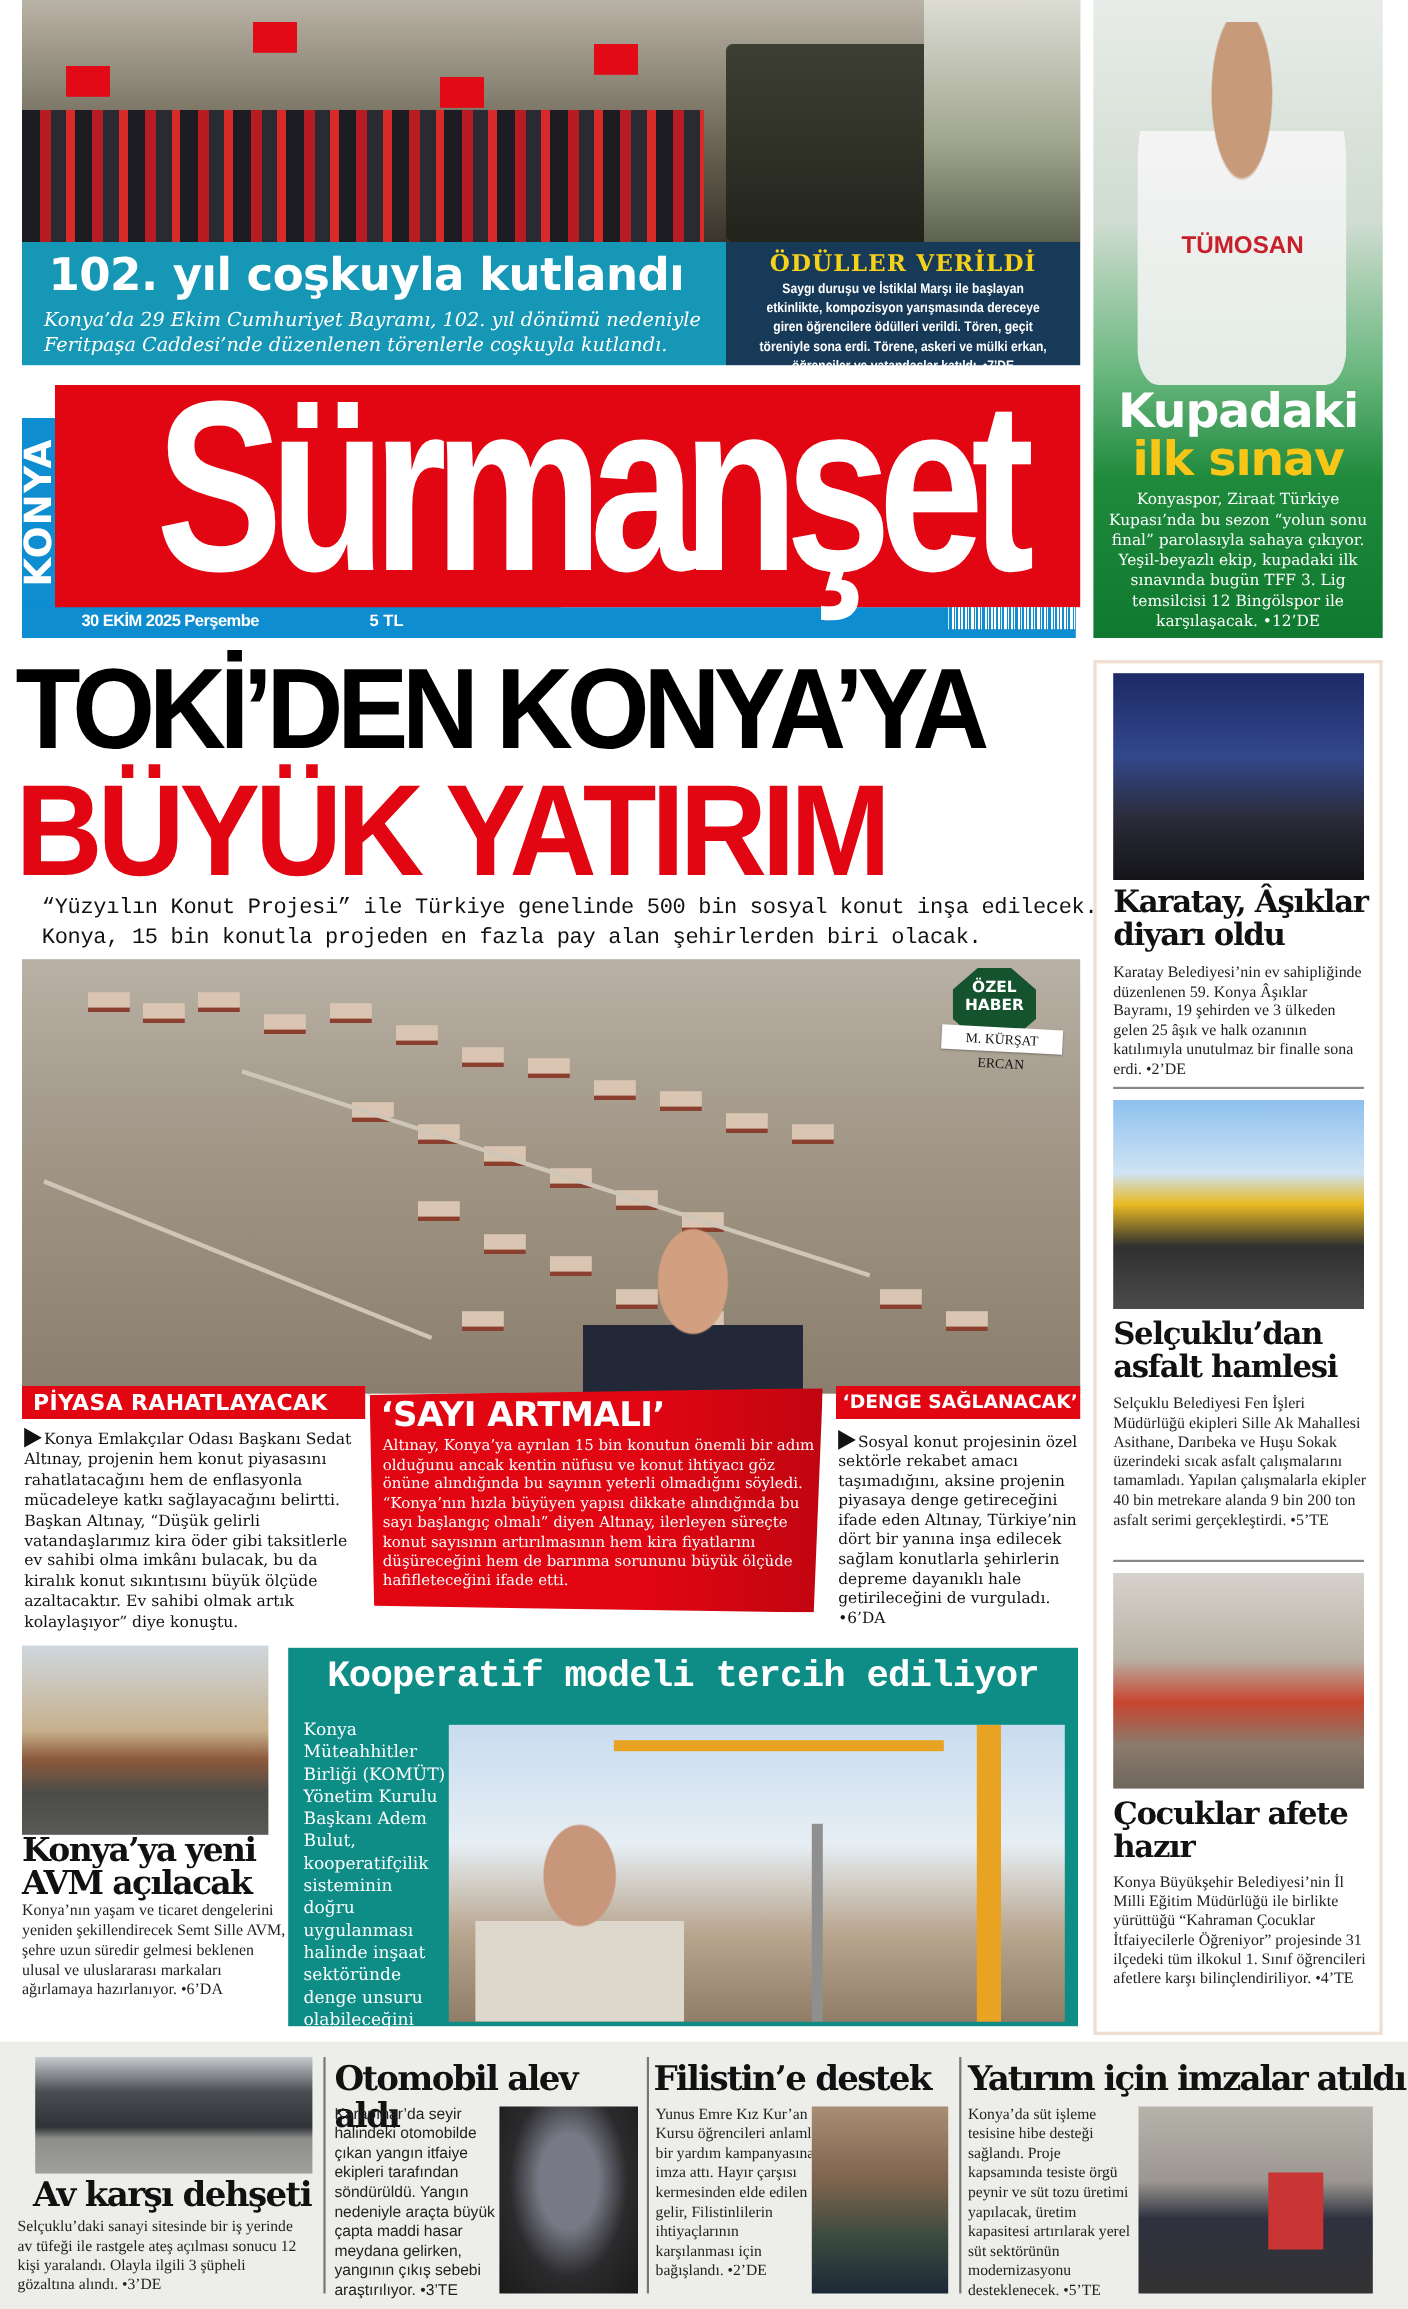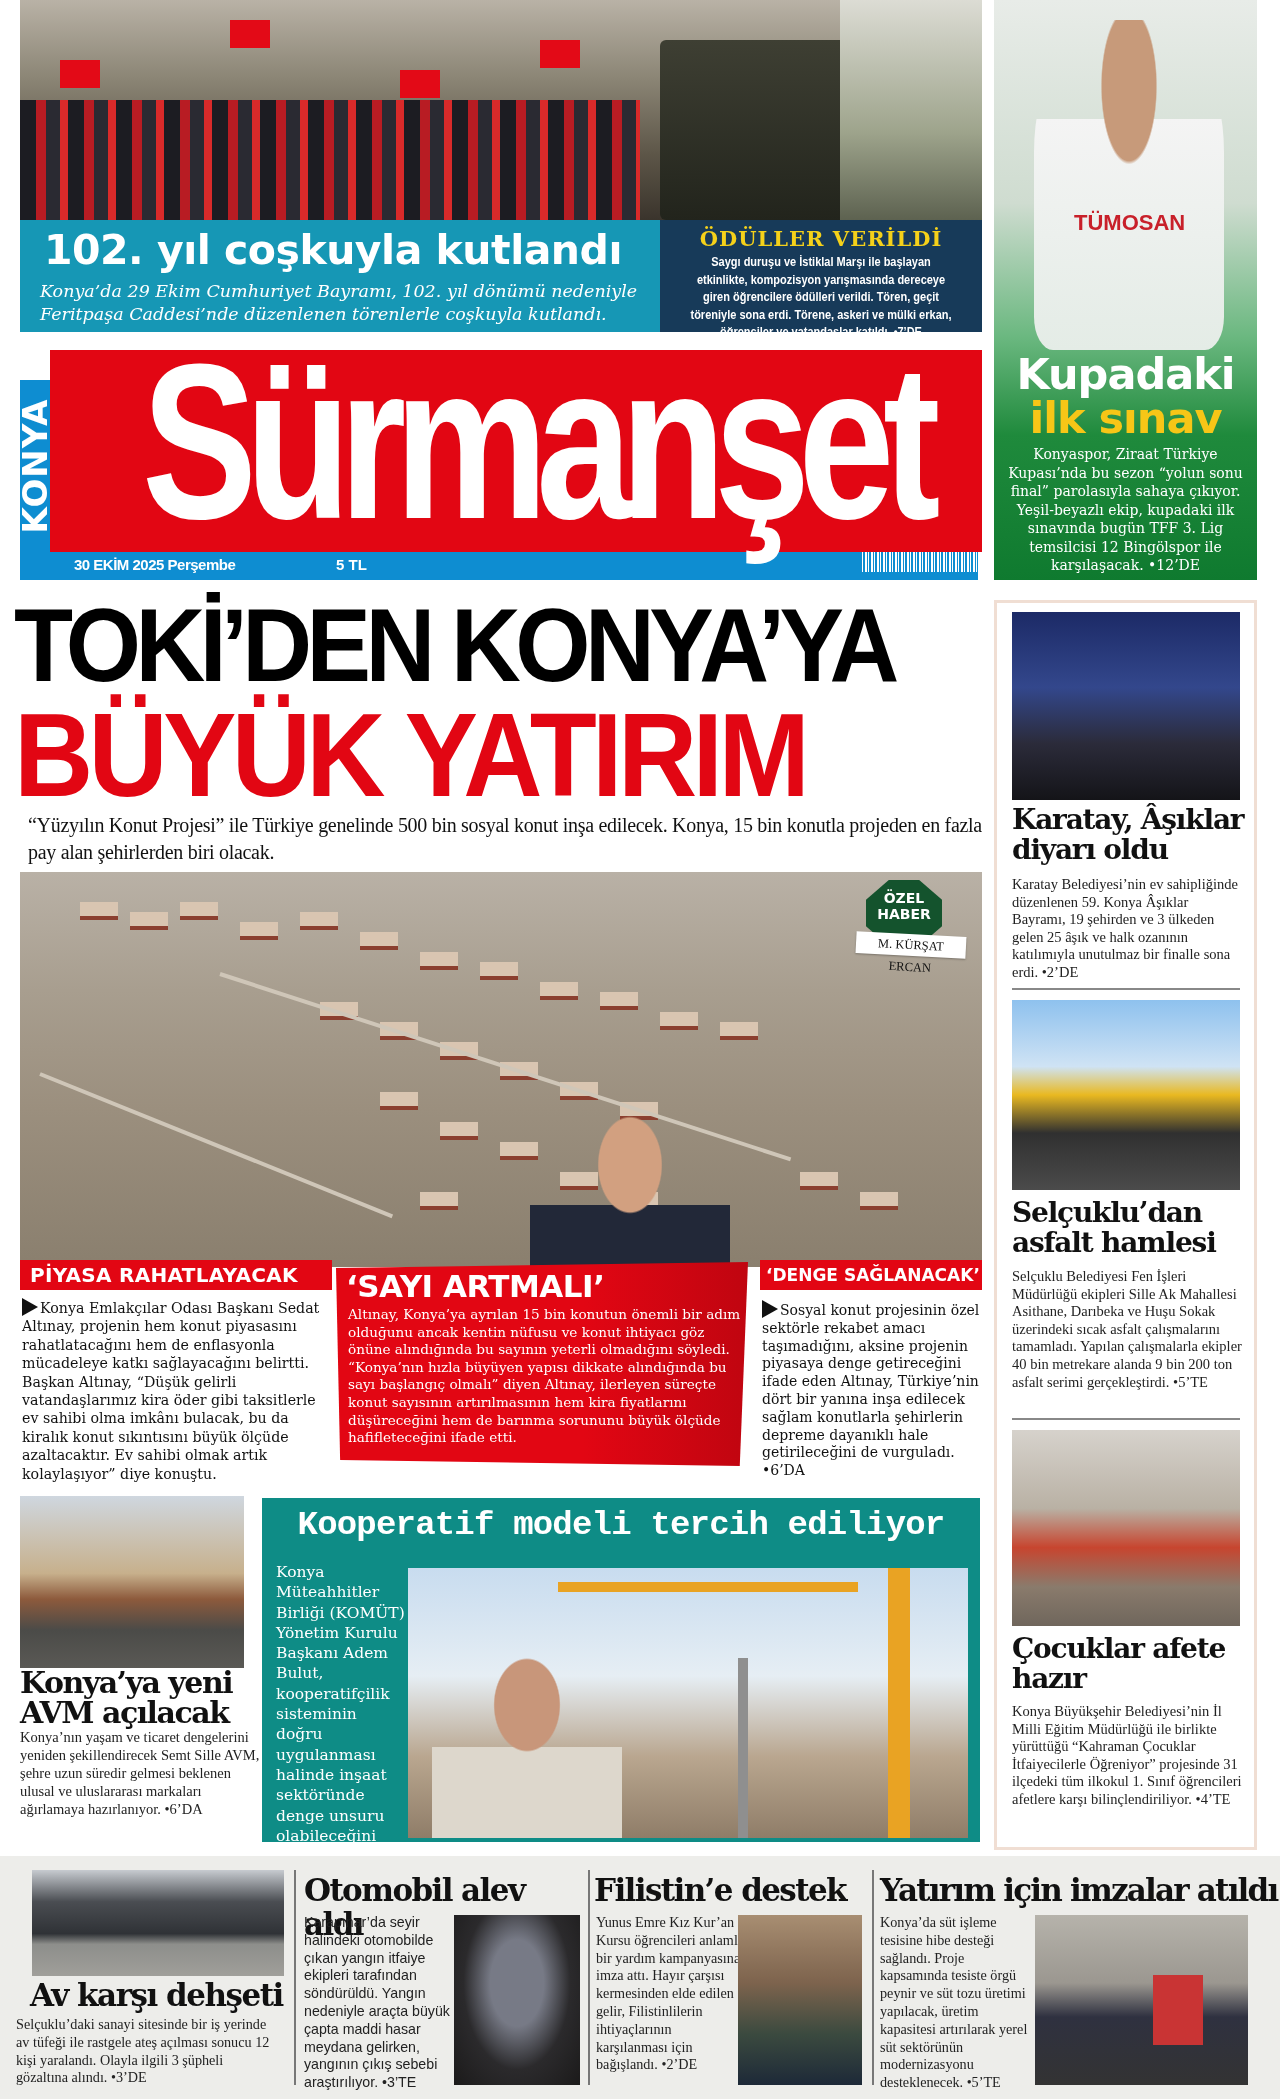--- a/index.html
+++ b/index.html
@@ -36,21 +36,21 @@
 #konya-v span{transform:rotate(-90deg);white-space:nowrap;font-family:"DejaVu Sans",sans-serif;font-weight:bold;font-size:34px;color:#fff;letter-spacing:1px}
 #logo{left:60px;top:322px;width:912px;text-align:center;font-family:"Liberation Sans",sans-serif;font-weight:bold;font-size:210px;color:#fff;line-height:230px;letter-spacing:-14px;transform:scaleX(.82) scaleY(1.05);transform-origin:center top}
 #date{left:74px;top:556px;font-family:"Liberation Sans",sans-serif;font-weight:bold;font-size:15px;color:#fff;letter-spacing:-.5px}
 #price{left:336px;top:556px;font-family:"Liberation Sans",sans-serif;font-weight:bold;font-size:15px;color:#fff}
 #barcode{left:862px;top:552px;width:116px;height:20px;background:repeating-linear-gradient(90deg,#fff 0 1px,transparent 1px 3px,#fff 3px 5px,transparent 5px 6px)}
 #barcode-num{left:862px;top:584px;width:116px;text-align:center;font-family:"Liberation Sans",sans-serif;font-size:9.5px;color:#fff;line-height:12px}
 
 
 #hl1{left:14px;top:590px;width:976px;font-family:"Liberation Sans",sans-serif;font-weight:bold;font-size:104px;color:#000;line-height:110px;letter-spacing:-6px;transform:scaleX(.93);transform-origin:left top;white-space:nowrap}
 #hl2{left:14px;top:700px;width:976px;font-family:"Liberation Sans",sans-serif;font-weight:bold;font-size:118px;color:#e20613;line-height:110px;letter-spacing:-5px;transform:scaleX(.93);transform-origin:left top;white-space:nowrap}
-#deck{left:28px;top:812px;width:966px;font-family:Liberation Serif, serif;font-size:20px;line-height:27px;color:#111;letter-spacing:-.3px}
+#deck{left:38px;top:812px;width:966px;font-family:Liberation Mono, monospace;font-size:20px;line-height:27px;color:#111;letter-spacing:-.3px}
 
 
 #aerial{left:20px;top:872px;width:962px;height:395px;background:linear-gradient(180deg,#b9b1a6 0%,#a89e8f 30%,#9b8f7e 60%,#8a7f6e 100%)}
 #aerial .blk{position:absolute;width:38px;height:18px;background:#d9c5b1;border-bottom:4px solid #8b3f2f}
 #aerial .road{position:absolute;height:4px;background:#cfc6b8;transform-origin:left center}
 #ozel{left:866px;top:880px;width:76px;height:66px;background:#14532d;clip-path:polygon(30% 0,70% 0,100% 30%,100% 70%,70% 100%,30% 100%,0 70%,0 30%);display:flex;flex-direction:column;align-items:center;justify-content:center;padding-bottom:14px}
 #ozel span{font-family:"DejaVu Sans",sans-serif;font-weight:bold;font-size:14px;color:#fff;line-height:16px}
 #byline{left:856px;top:934px;width:110px;height:22px;background:#fff;transform:rotate(3deg);text-align:center;font-family:"Liberation Serif",serif;font-size:12.5px;line-height:22px;color:#111;box-shadow:0 1px 2px rgba(0,0,0,.3)}
 
 

